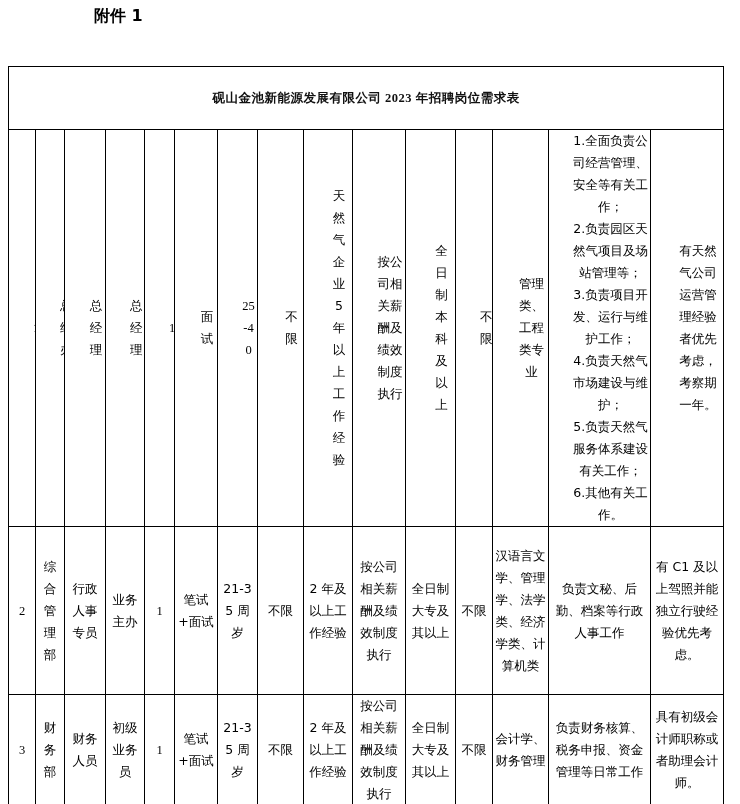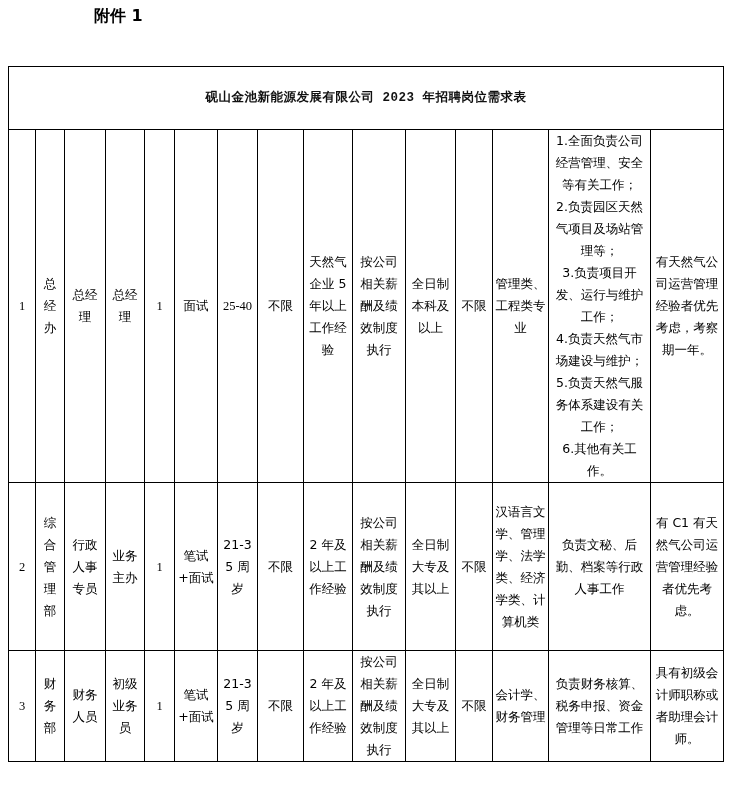--- a/index.html
+++ b/index.html
@@ -5,24 +5,24 @@
   html, body { margin:0; padding:0; background:#ffffff; }
   body { width:740px; height:804px; position:relative; overflow:hidden;
          font-family:"DejaVu Sans", "Liberation Sans", sans-serif; color:#000; }
   .attachment { position:absolute; left:94px; top:6px; font-size:16px;
                 font-family:"DejaVu Sans", sans-serif; letter-spacing:0px;font-weight:bold; }
   table.recruit { position:absolute; left:8px; top:66px; border-collapse:collapse;
                   table-layout:fixed; width:715px; }
   table.recruit td { border:1.5px solid #000; text-align:center; vertical-align:middle;
                      font-size:12.5px; line-height:22px; padding:0 2px; overflow:hidden;
                      word-break:break-all; }
-  td.title { height:62px; font-family:Liberation Mono, monospace;
+  td.title { height:62px; font-family:Liberation Serif, serif;
              font-weight:bold; font-size:24px; letter-spacing:0.5px; color:#111; }
   tr.head td { height:84px; line-height:22px; }
-  tr.r1 td { height:311px; }
+  tr.r1 td { height:311px;padding-left:24px; }
   tr.r2 td { height:167px; }
   tr.r3 td { height:104px; }
   .num { font-family:"Liberation Serif", serif; font-size:13px; }
   td.duties { text-align:left; padding:0 4px; line-height:22.5px; }
   td.duties.center { }
   .line { display:block; }
 </style>
 </head>
 <body>
 
@@ -84,21 +84,21 @@
     <td class="num">1</td>
     <td>笔试+面试</td>
     <td>21-35 周岁</td>
     <td>不限</td>
     <td>2 年及以上工作经验</td>
     <td>按公司相关薪酬及绩效制度执行</td>
     <td>全日制大专及其以上</td>
     <td>不限</td>
     <td>汉语言文学、管理学、法学类、经济学类、计算机类</td>
     <td class="duties center">负责文秘、后勤、档案等行政人事工作</td>
-    <td>有 C1 有天然气公司运营管理经验者优先考虑。</td>
+    <td>有 C1 及以上驾照并能独立行驶经验优先考虑。</td>
   </tr>
 
   <tr class="r3">
     <td class="num">3</td>
     <td>财务部</td>
     <td>财务人员</td>
     <td>初级业务员</td>
     <td class="num">1</td>
     <td>笔试+面试</td>
     <td>21-35 周岁</td>

